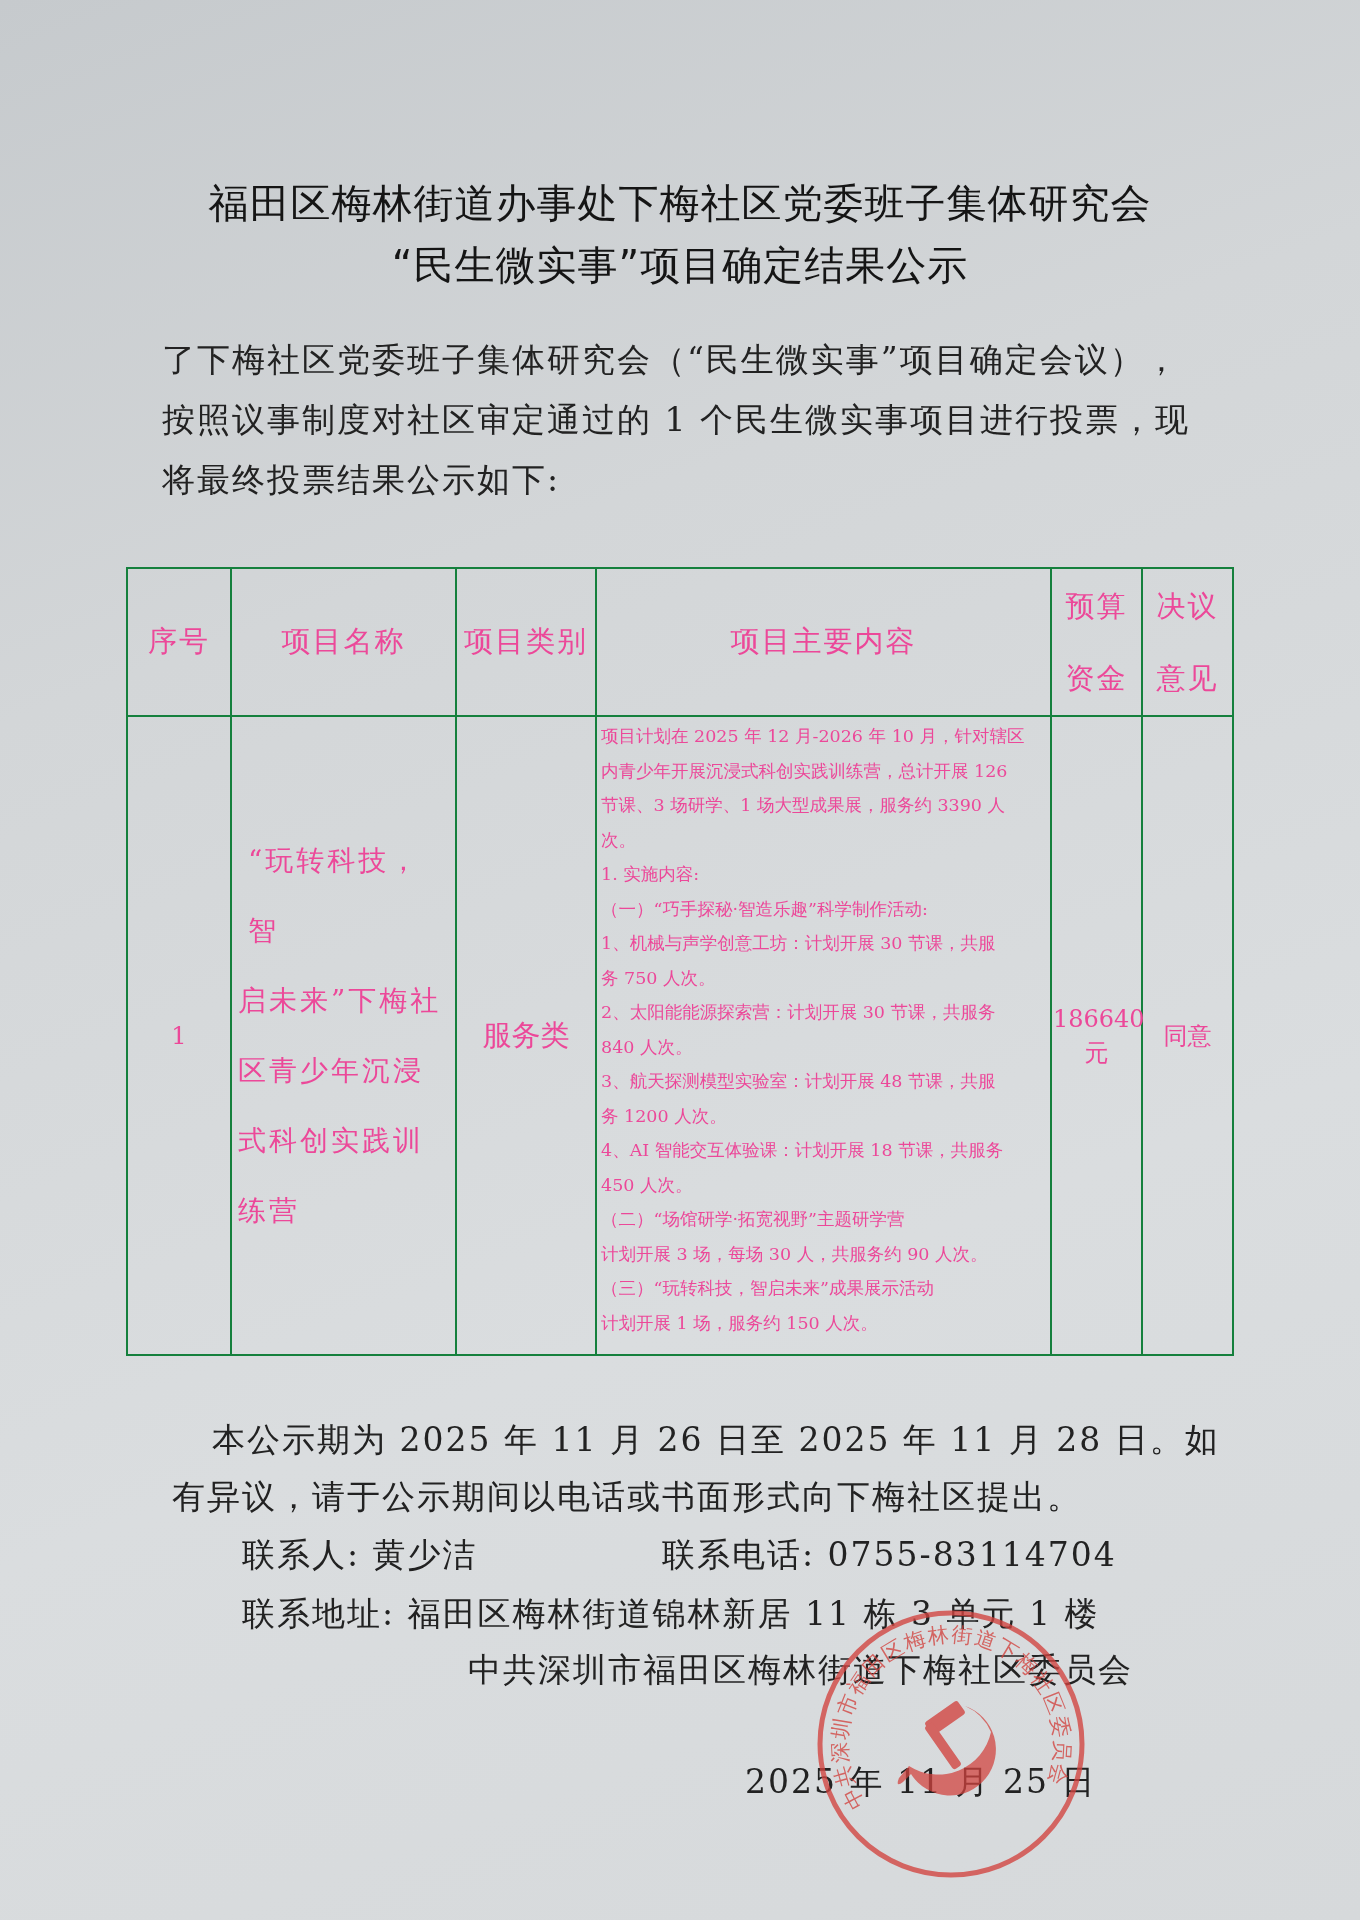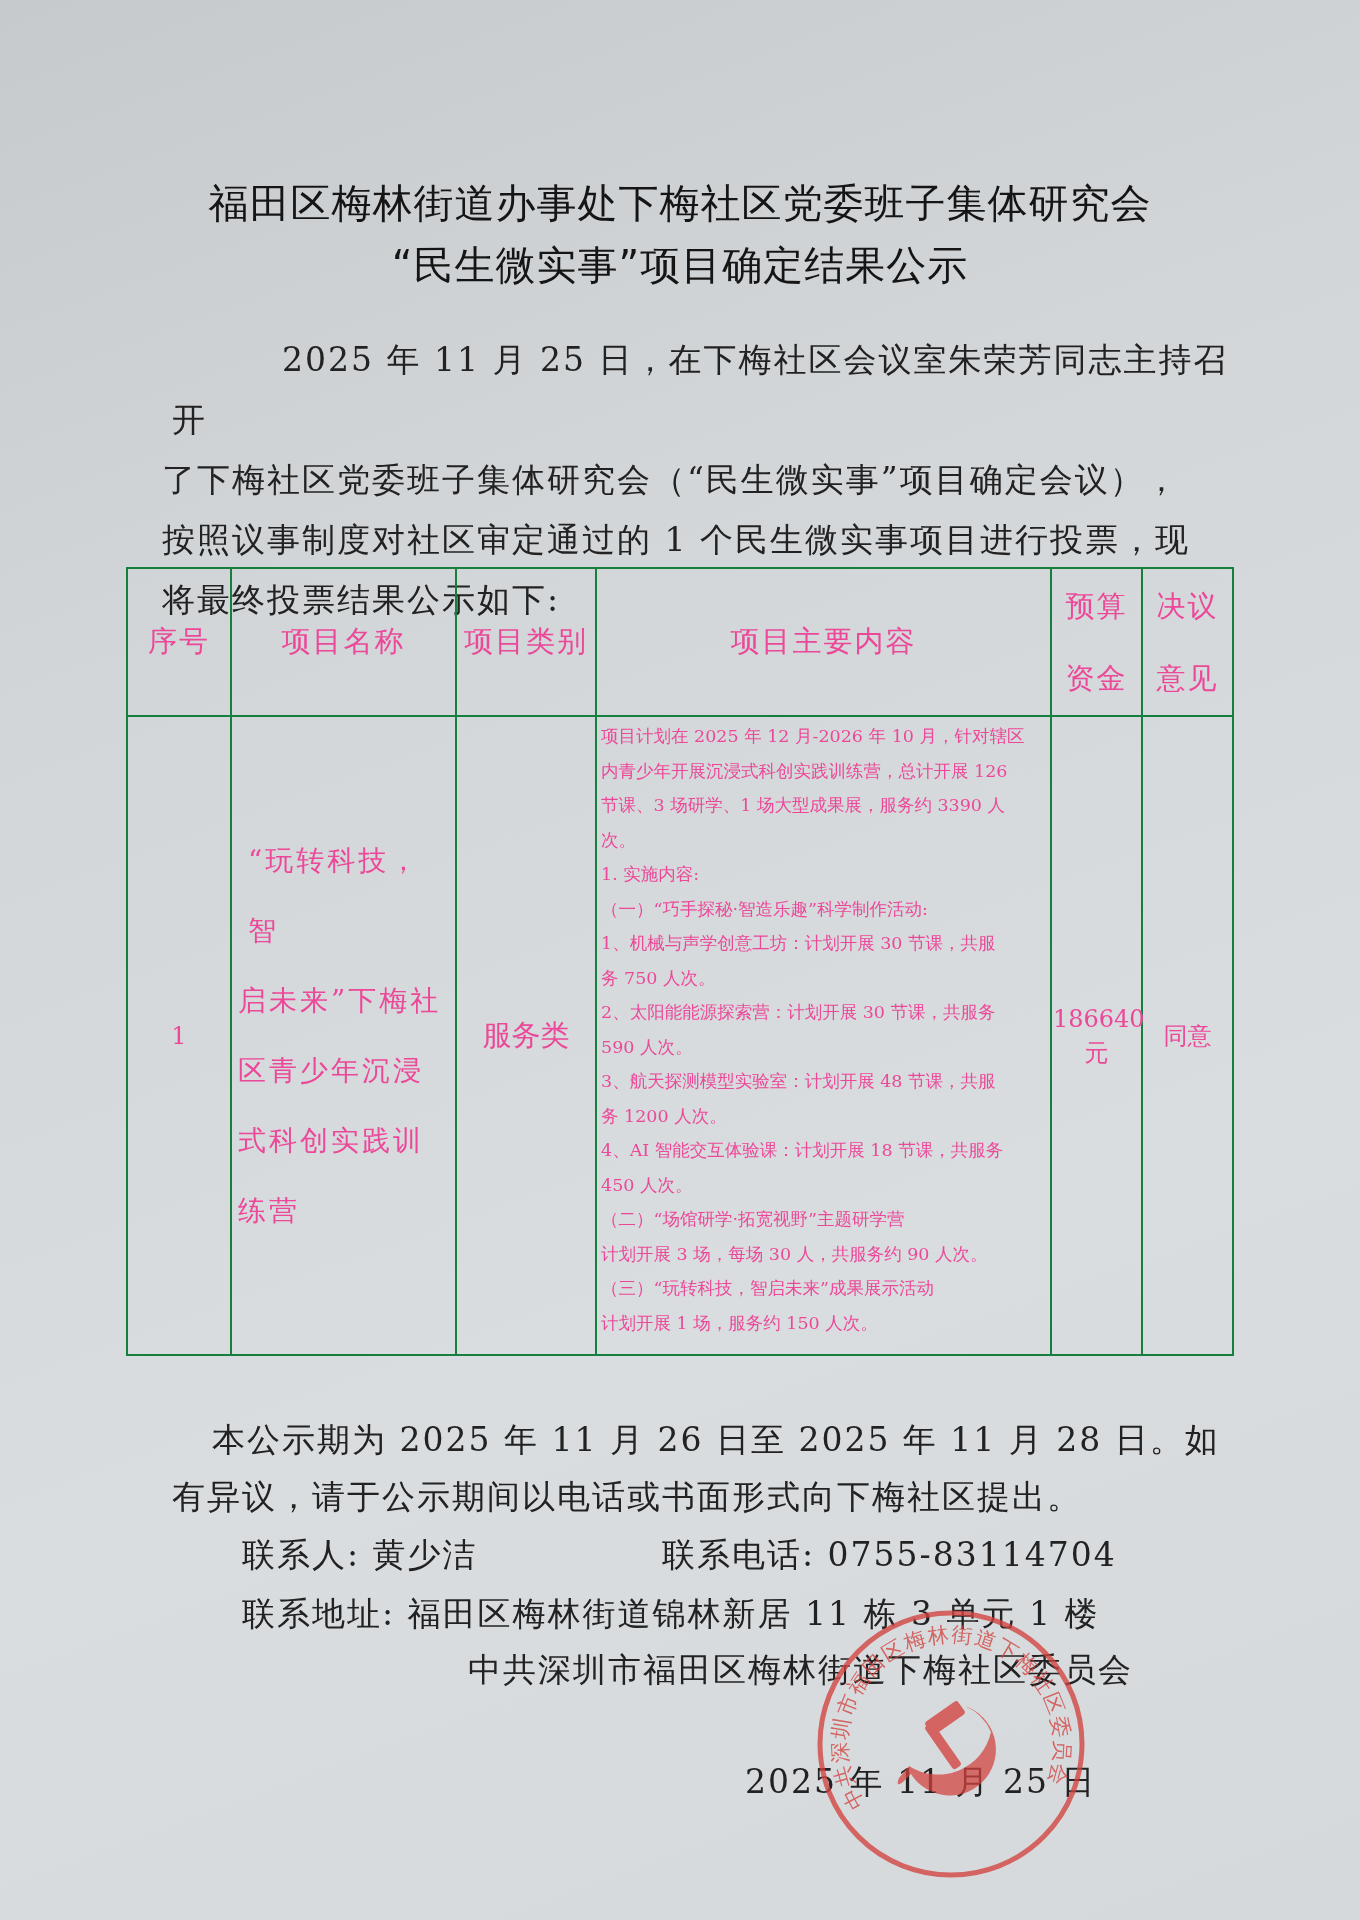--- a/index.html
+++ b/index.html
@@ -48,21 +48,20 @@
     opacity:0.78;
   }
 </style>
 </head>
 <body>
 
 <div class="title" id="title1">福田区梅林街道办事处下梅社区党委班子集体研究会</div>
 <div class="title" id="title2">“民生微实事”项目确定结果公示</div>
 
 <div class="para" style="top:330px;">
-  <div><span class="indent"></span><span>2025 年 11 月 25 日，在下梅社区会议室朱荣芳同志主持召开</span></div>
   <div style="margin-left:-10px;">了下梅社区党委班子集体研究会（“民生微实事”项目确定会议），</div>
   <div style="margin-left:-10px;">按照议事制度对社区审定通过的 1 个民生微实事项目进行投票，现</div>
   <div style="margin-left:-10px;">将最终投票结果公示如下:</div>
 </div>
 
 <table class="grid">
   <colgroup>
     <col style="width:104px">
     <col style="width:225px">
     <col style="width:140px">
@@ -98,21 +97,21 @@
     <td class="bcell content-cell">
       <div>项目计划在 2025 年 12 月-2026 年 10 月，针对辖区</div>
       <div>内青少年开展沉浸式科创实践训练营，总计开展 126</div>
       <div>节课、3 场研学、1 场大型成果展，服务约 3390 人</div>
       <div>次。</div>
       <div>1. 实施内容:</div>
       <div>（一）“巧手探秘·智造乐趣”科学制作活动:</div>
       <div>1、机械与声学创意工坊：计划开展 30 节课，共服</div>
       <div>务 750 人次。</div>
       <div>2、太阳能能源探索营：计划开展 30 节课，共服务</div>
-      <div>590 人次。</div>
+      <div>840 人次。</div>
       <div>3、航天探测模型实验室：计划开展 48 节课，共服</div>
       <div>务 1200 人次。</div>
       <div>4、AI 智能交互体验课：计划开展 18 节课，共服务</div>
       <div>450 人次。</div>
       <div>（二）“场馆研学·拓宽视野”主题研学营</div>
       <div>计划开展 3 场，每场 30 人，共服务约 90 人次。</div>
       <div>（三）“玩转科技，智启未来”成果展示活动</div>
       <div>计划开展 1 场，服务约 150 人次。</div>
     </td>
     <td class="bcell money">

